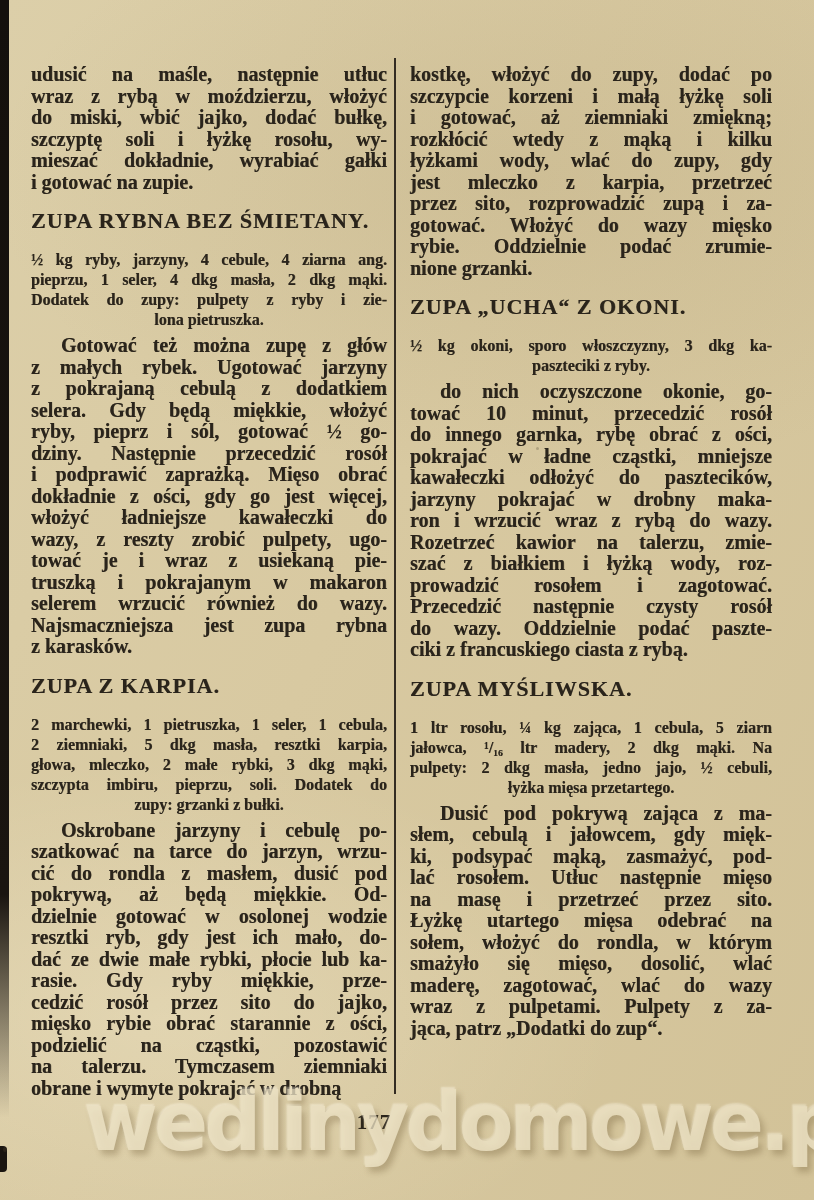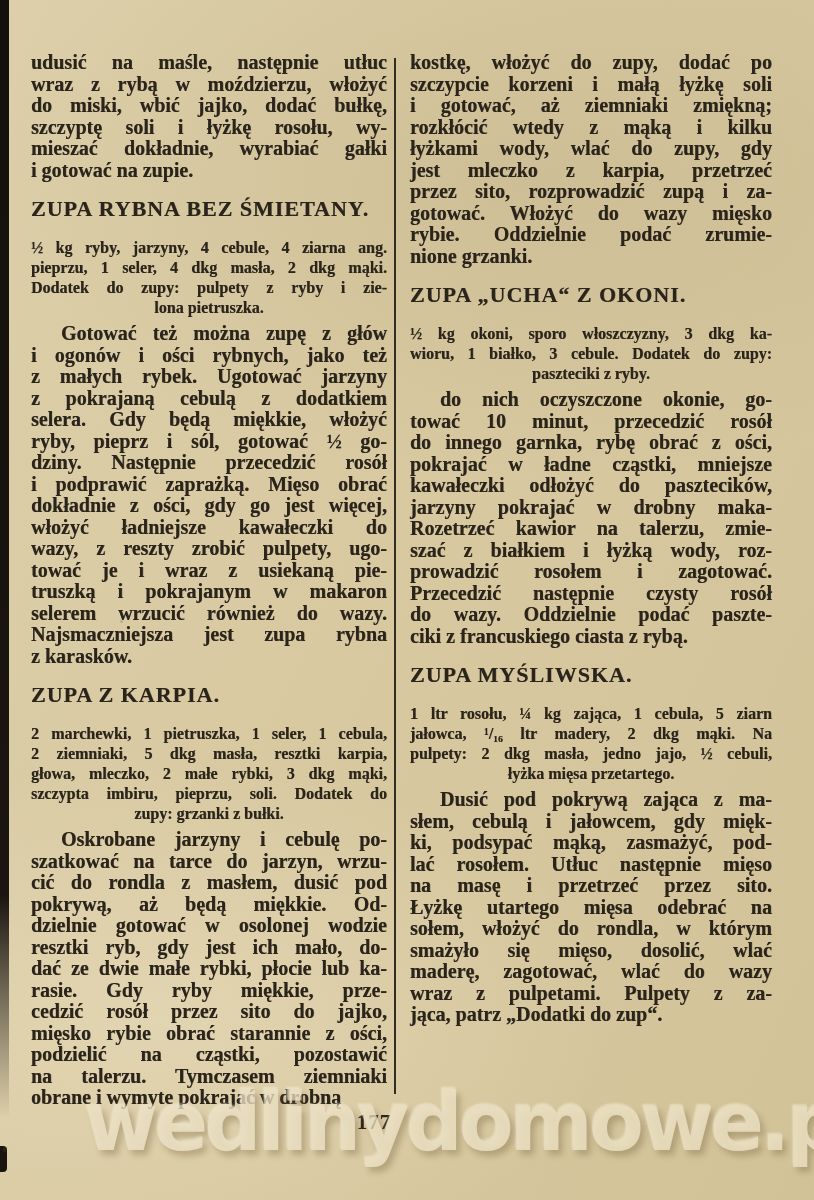--- a/index.html
+++ b/index.html
@@ -17,21 +17,21 @@
   
   .binding{
     position:absolute;left:0;top:0;width:9px;height:1118px;
     background:linear-gradient(180deg,#14100c 0%,#1a1510 80%,rgba(26,21,16,0) 100%);
   }
   .binding::after{
     content:"";position:absolute;left:0px;top:1146px;width:7px;height:26px;
     background:#1a1510;border-radius:0 4px 4px 0;
   }
   .column{
-    position:absolute;top:52px;
+    position:absolute;top:64px;
     font-size:20px;line-height:21.5px;font-weight:700;
     text-shadow:0.4px 0.4px 0 rgba(42,36,27,0.55);
   }
   .col-left{left:31px;width:356px;}
   .col-right{left:410px;width:362px;}
   .divider{
     position:absolute;left:394px;top:58px;width:2px;height:1036px;
     background:linear-gradient(180deg,#3a332a 0%,#2c2username 0,#332c23 30%,#2e2820 60%,#3a332a 100%);
     background-color:#332c23;
   }
@@ -86,21 +86,20 @@
 
     <div class="heading">ZUPA RYBNA BEZ ŚMIETANY.</div>
     <div class="ingredients">
         <div class="line">½ kg ryby, jarzyny, 4 cebule, 4 ziarna ang.</div>
         <div class="line">pieprzu, 1 seler, 4 dkg masła, 2 dkg mąki.</div>
         <div class="line">Dodatek do zupy: pulpety z ryby i zie-</div>
         <div class="line">lona pietruszka.</div>
       </div>
     <div class="para ind follow">
         <div class="line">Gotować też można zupę z głów</div>
-        <div class="line">i ogonów i ości rybnych, jako też</div>
         <div class="line">z małych rybek. Ugotować jarzyny</div>
         <div class="line">z pokrajaną cebulą z dodatkiem</div>
         <div class="line">selera. Gdy będą miękkie, włożyć</div>
         <div class="line">ryby, pieprz i sól, gotować ½ go-</div>
         <div class="line">dziny. Następnie przecedzić rosół</div>
         <div class="line">i podprawić zaprażką. Mięso obrać</div>
         <div class="line">dokładnie z ości, gdy go jest więcej,</div>
         <div class="line">włożyć ładniejsze kawałeczki do</div>
         <div class="line">wazy, z reszty zrobić pulpety, ugo-</div>
         <div class="line">tować je i wraz z usiekaną pie-</div>
@@ -147,30 +146,30 @@
         <div class="line">jest mleczko z karpia, przetrzeć</div>
         <div class="line">przez sito, rozprowadzić zupą i za-</div>
         <div class="line">gotować. Włożyć do wazy mięsko</div>
         <div class="line">rybie. Oddzielnie podać zrumie-</div>
         <div class="line">nione grzanki.</div>
       </div>
 
     <div class="heading">ZUPA „UCHA“ Z OKONI.</div>
     <div class="ingredients">
         <div class="line">½ kg okoni, sporo włoszczyzny, 3 dkg ka-</div>
-        <div class="line">wioru, 1 białko, 3 cebule. Dodatek do zupy:</div>
         <div class="line">paszteciki z ryby.</div>
       </div>
     <div class="para ind follow">
         <div class="line">do nich oczyszczone okonie, go-</div>
         <div class="line">tować 10 minut, przecedzić rosół</div>
         <div class="line">do innego garnka, rybę obrać z ości,</div>
         <div class="line">pokrajać w ładne cząstki, mniejsze</div>
         <div class="line">kawałeczki odłożyć do pasztecików,</div>
         <div class="line">jarzyny pokrajać w drobny maka-</div>
+        <div class="line">ron i wrzucić wraz z rybą do wazy.</div>
         <div class="line">Rozetrzeć kawior na talerzu, zmie-</div>
         <div class="line">szać z białkiem i łyżką wody, roz-</div>
         <div class="line">prowadzić rosołem i zagotować.</div>
         <div class="line">Przecedzić następnie czysty rosół</div>
         <div class="line">do wazy. Oddzielnie podać paszte-</div>
         <div class="line">ciki z francuskiego ciasta z rybą.</div>
       </div>
 
     <div class="heading">ZUPA MYŚLIWSKA.</div>
     <div class="ingredients">

